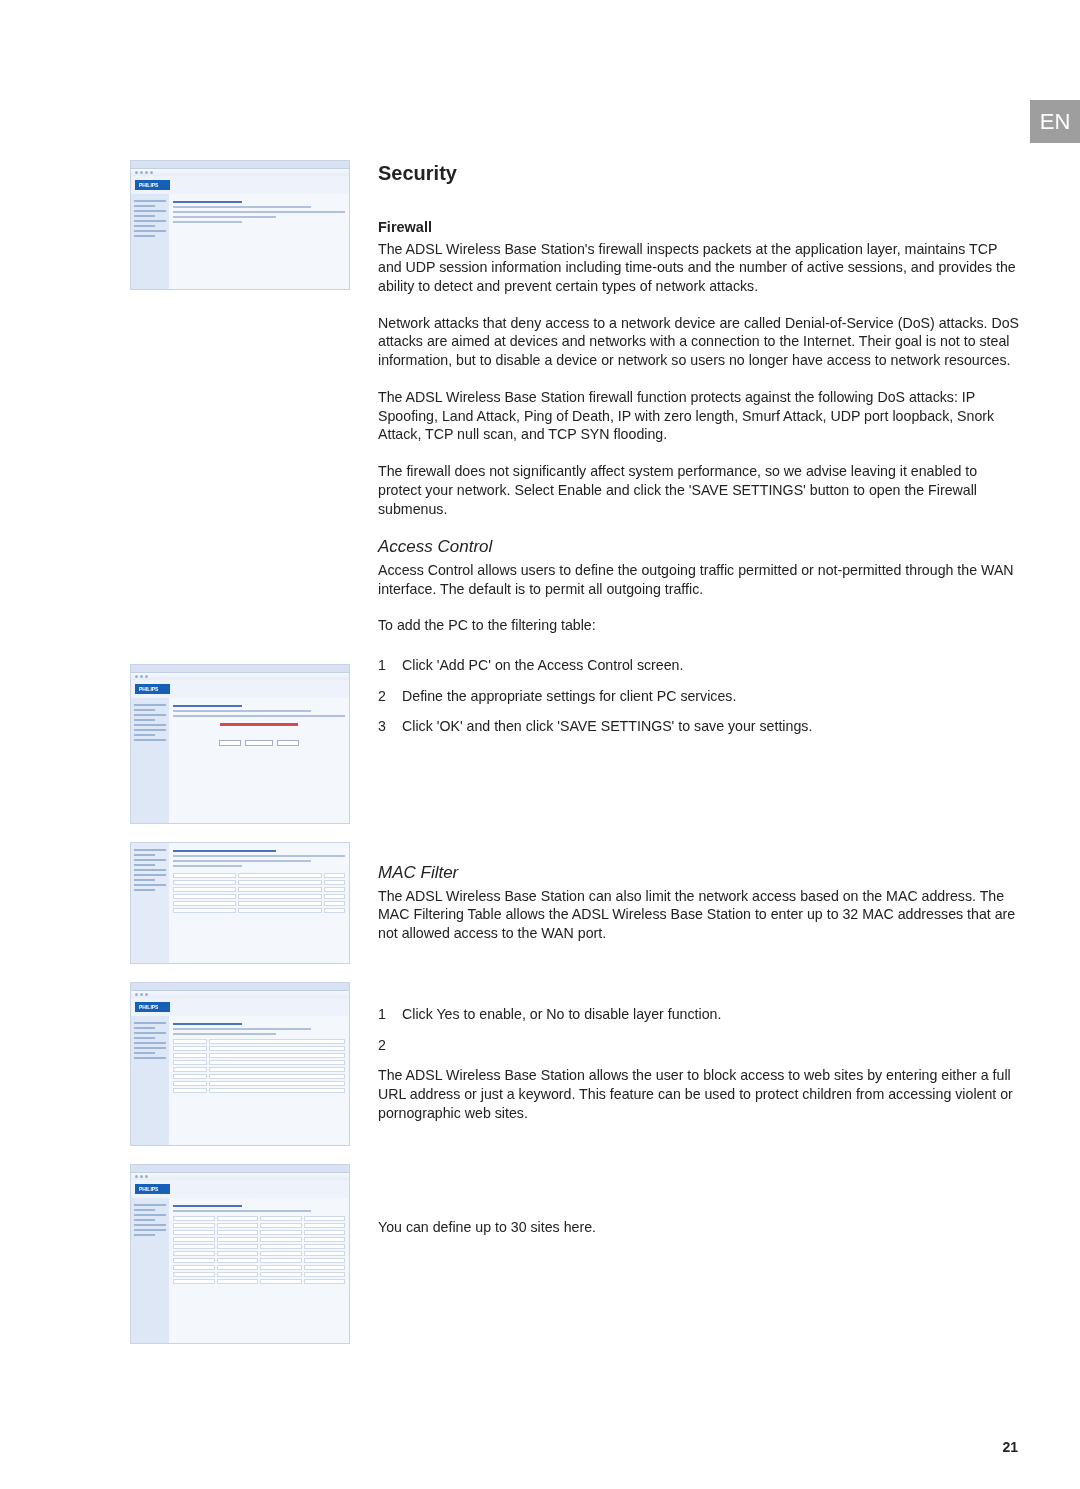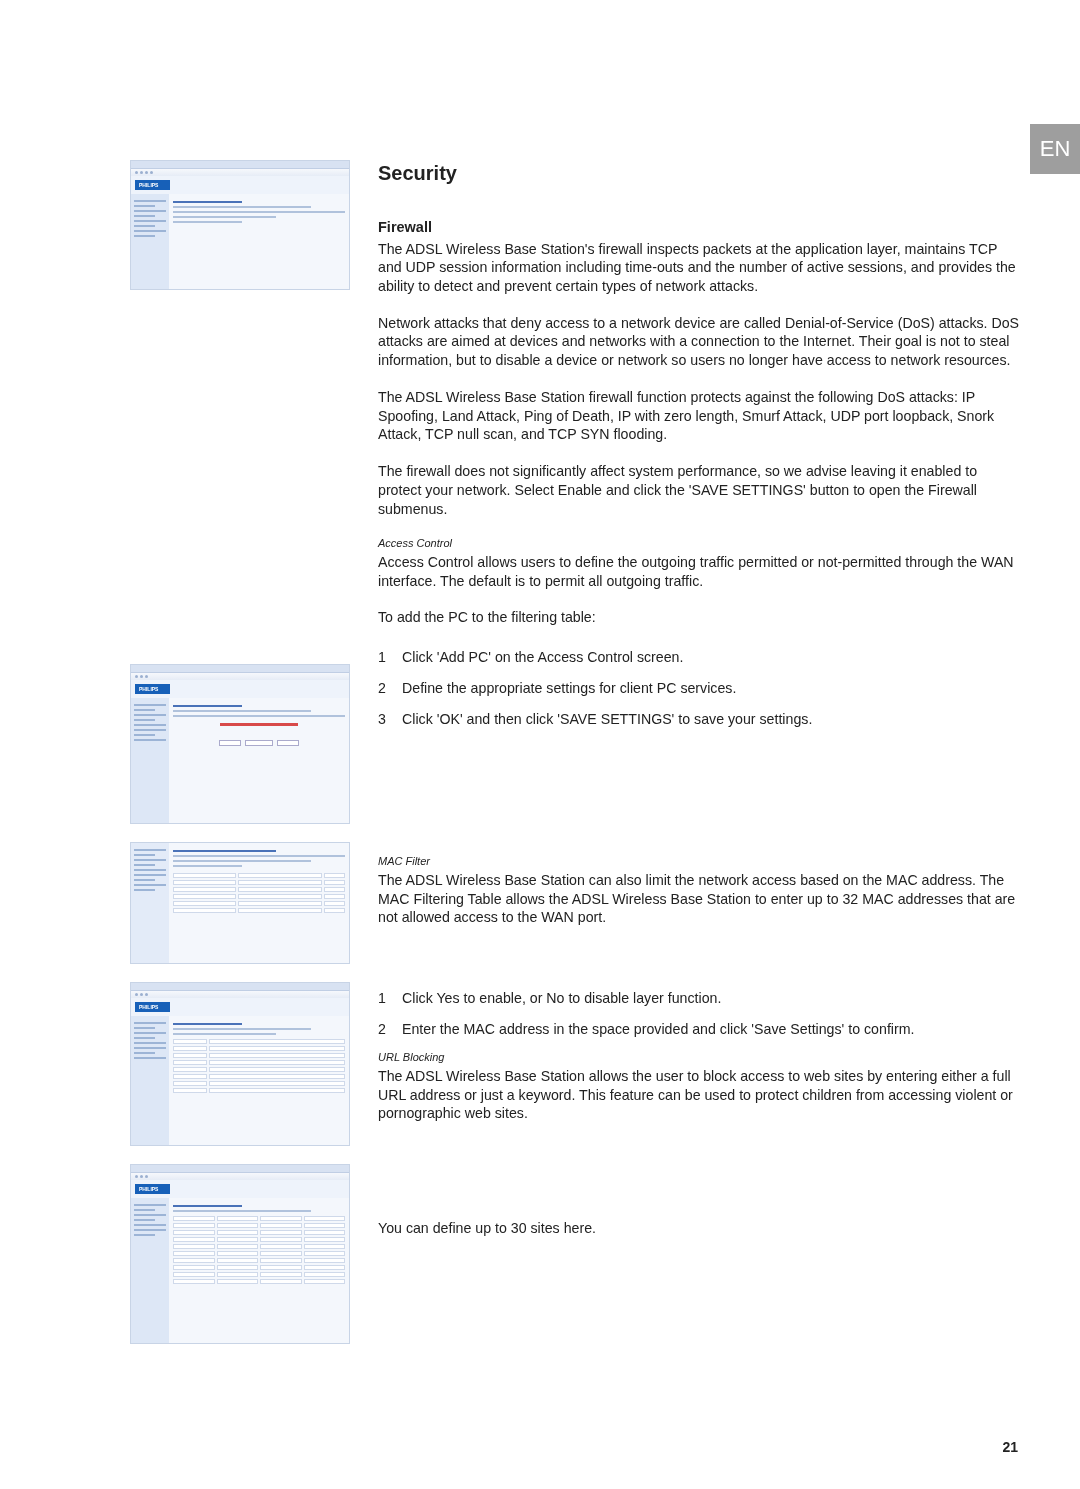--- a/index.html
+++ b/index.html
@@ -10,29 +10,28 @@
     font-family: "Gill Sans", "Gill Sans MT", "Trebuchet MS", Arial, sans-serif;
     color: #222;
     position: relative;
     padding: 100px 60px 40px 130px;
   }
   .lang-tab {
     position: absolute;
     top: 100px;
     right: 0;
     width: 50px;
-    height: 50px;
+    height: 43px;
     background: #9e9e9e;
     color: #fff;
     font-size: 22px;
     display: flex;
     align-items: center;
     justify-content: center;
     font-weight: 400;
-    margin-top: 24px;
   }
   .content {
     display: flex;
     gap: 28px;
     margin-top: 60px;
   }
   .left-col {
     width: 220px;
     flex-shrink: 0;
     display: flex;
@@ -106,21 +105,21 @@
     margin-bottom: 32px;
   }
   h2 {
     font-size: 14.5px;
     font-weight: bold;
     margin-top: 8px;
     margin-bottom: 2px;
   }
   .sub {
     font-style: italic;
-    font-size: 11px;
+    font-size: 17px;
     margin-top: 18px;
     margin-bottom: 2px;
   }
   p { margin-bottom: 18px; }
   .nogap { margin-bottom: 2px; }
   ol.steps {
     list-style: none;
     padding: 0;
     margin-bottom: 12px;
   }
@@ -412,25 +411,23 @@
 
     <div style="height:44px"></div>
 
     <ol class="steps">
       <li>
           <span class="num">1</span>
           <span>Click Yes to enable, or No to disable layer function.</span>
         </li>
       <li>
           <span class="num">2</span>
-          <span>Enter the MAC address in the space provided and click 'Save Settings' to confirm.</span>
         </li>
     </ol>
 
-    <div class="sub" style="margin-top:6px">URL Blocking</div>
     <p>The ADSL Wireless Base Station allows the user to block access to web sites by entering either a full URL address or just a keyword. This feature can be used to protect children from accessing violent or pornographic web sites.</p>
 
     <div style="height:78px"></div>
 
     <p>You can define up to 30 sites here.</p>
 
   </div>
 </div>
 
 <div class="page-num">21</div>

